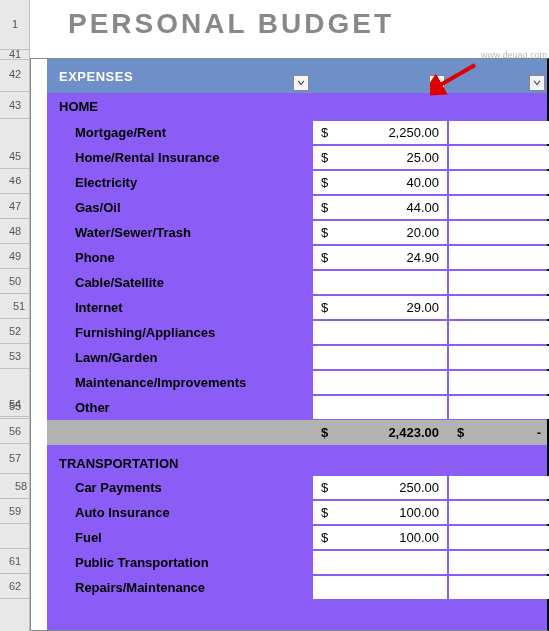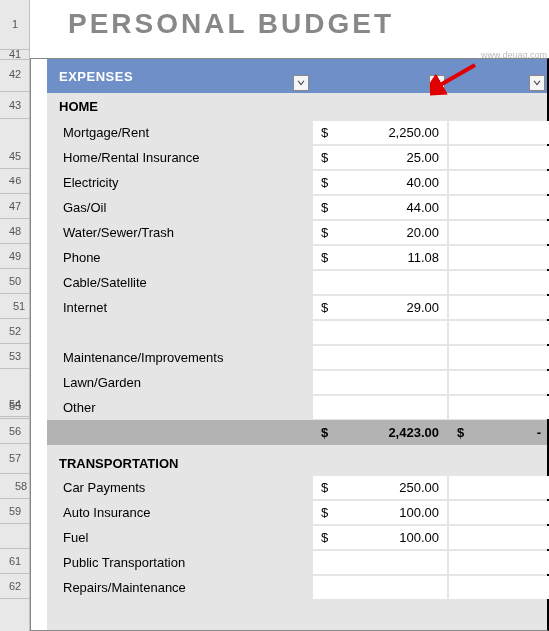--- a/index.html
+++ b/index.html
@@ -44,21 +44,21 @@
     color: #888;
     font-family: "Segoe UI", Arial, sans-serif;
     margin-left: 23px;
   }
   .sheet {
     position: absolute;
     left: 30px;
     top: 58px;
     right: 0;
     bottom: 0;
-    background: #e5e5e5;
+    background: #8b5cf6;
     border: 1px solid #888;
     border-right: 2px solid #000;
   }
   .left-gutter {
     position: absolute;
     left: 0; top: 0; bottom: 0; width: 16px;
     background: #fff;
   }
   .header-row {
     position: absolute;
@@ -107,22 +107,23 @@
     font-size: 13px;
     color: #000;
     padding-left: 12px;
     height: 27px;
   }
   .row.item {
     font-size: 13px;
     color: #000;
   }
   .row.item .label {
-    padding-left: 16px;
+    padding-left: 28px;
     width: 250px;
+    font-weight: bold;
   }
   .amount-cell {
     position: absolute;
     display: flex;
     align-items: center;
     height: 23px;
     top: 1px;
     background: #fff;
     font-size: 13px;
     padding: 0 8px;
@@ -274,21 +275,21 @@
         </div>
       <div class="amount-cell c2">
           <span class="cur"></span>
           <span class="val"></span>
         </div>
     </div>
     <div class="row item">
       <span class="label">Phone</span>
       <div class="amount-cell c1">
           <span class="cur">$</span>
-          <span class="val">11.08</span>
+          <span class="val">24.90</span>
         </div>
       <div class="amount-cell c2">
           <span class="cur"></span>
           <span class="val"></span>
         </div>
     </div>
     <div class="row item">
       <span class="label">Cable/Satellite</span>
       <div class="amount-cell c1">
           <span class="cur"></span>
@@ -304,42 +305,43 @@
       <div class="amount-cell c1">
           <span class="cur">$</span>
           <span class="val">29.00</span>
         </div>
       <div class="amount-cell c2">
           <span class="cur"></span>
           <span class="val"></span>
         </div>
     </div>
     <div class="row item">
+      <span class="label">Furnishing/Appliances</span>
+      <div class="amount-cell c1">
+          <span class="cur"></span>
+          <span class="val"></span>
+        </div>
+      <div class="amount-cell c2">
+          <span class="cur"></span>
+          <span class="val"></span>
+        </div>
+    </div>
+    <div class="row item">
+      <span class="label">Lawn/Garden</span>
       <div class="amount-cell c1">
           <span class="cur"></span>
           <span class="val"></span>
         </div>
       <div class="amount-cell c2">
           <span class="cur"></span>
           <span class="val"></span>
         </div>
     </div>
     <div class="row item">
       <span class="label">Maintenance/Improvements</span>
-      <div class="amount-cell c1">
-          <span class="cur"></span>
-          <span class="val"></span>
-        </div>
-      <div class="amount-cell c2">
-          <span class="cur"></span>
-          <span class="val"></span>
-        </div>
-    </div>
-    <div class="row item">
-      <span class="label">Lawn/Garden</span>
       <div class="amount-cell c1">
           <span class="cur"></span>
           <span class="val"></span>
         </div>
       <div class="amount-cell c2">
           <span class="cur"></span>
           <span class="val"></span>
         </div>
     </div>
     <div class="row item">

